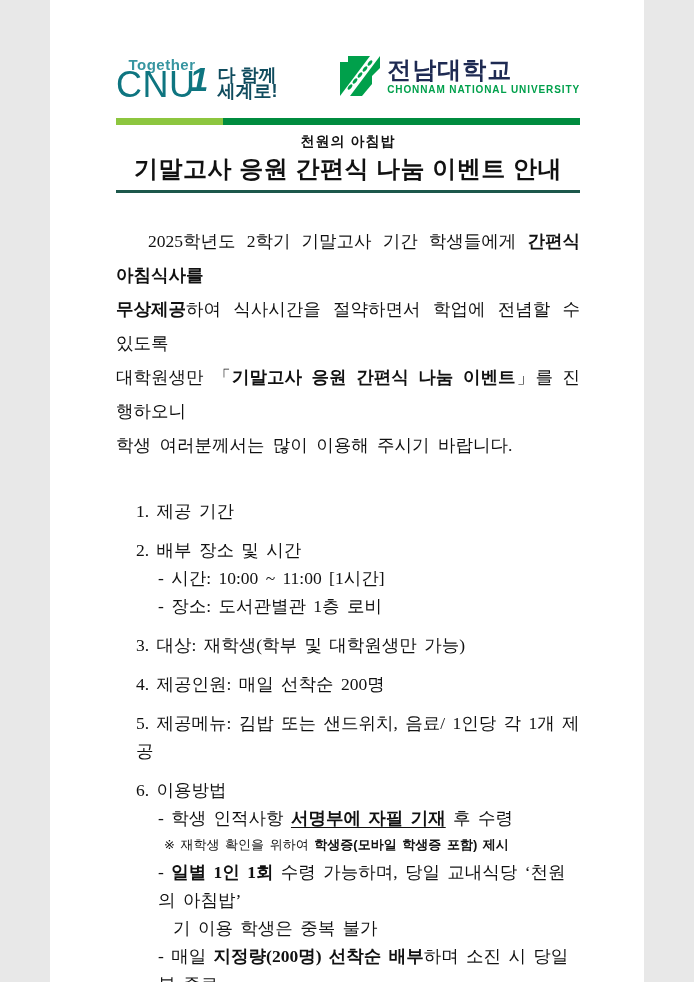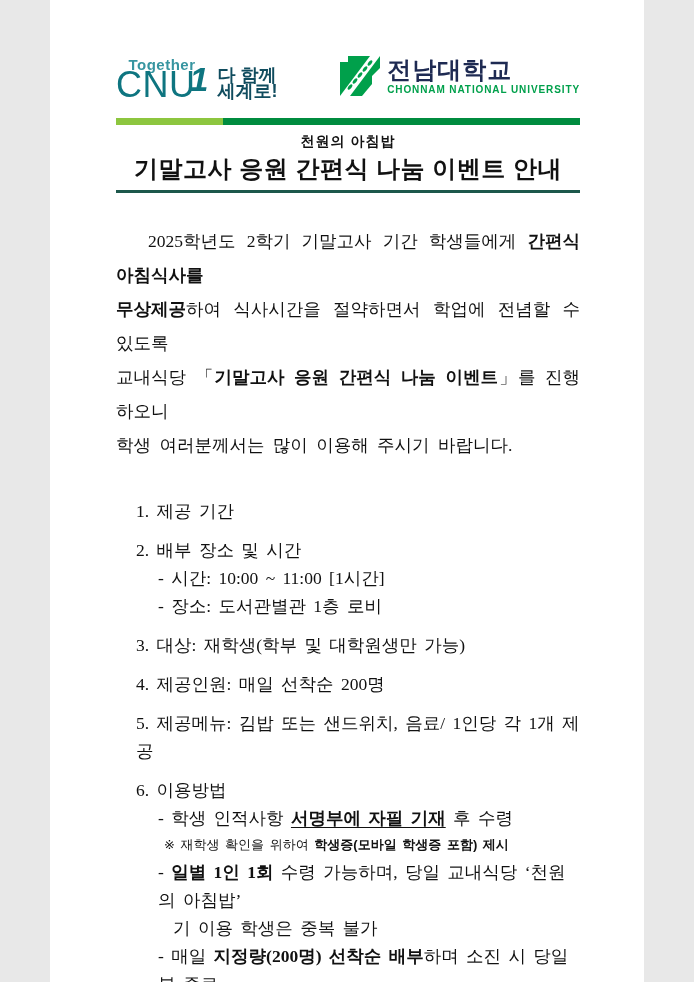--- a/index.html
+++ b/index.html
@@ -107,21 +107,21 @@
 
   <div class="green-bar"></div>
 
   <div class="subtitle">천원의 아침밥</div>
   <div class="main-title">기말고사 응원 간편식 나눔 이벤트 안내</div>
   <div class="title-underline"></div>
 
   <div class="intro">
     <div class="intro-line first"><span>2025학년도 2학기 기말고사 기간 학생들에게 </span><span class="b">간편식 아침식사를</span></div>
     <div class="intro-line"><span class="b">무상제공</span><span>하여 식사시간을 절약하면서 학업에 전념할 수 있도록</span></div>
-    <div class="intro-line"><span>교내식당 「</span><span class="b">기말고사 응원 간편식 나눔 이벤트</span><span>」를 진행하오니</span></div>
+    <div class="intro-line"><span>대학원생만 「</span><span class="b">기말고사 응원 간편식 나눔 이벤트</span><span>」를 진행하오니</span></div>
     <div class="intro-line last"><span>학생 여러분께서는 많이 이용해 주시기 바랍니다.</span></div>
   </div>
 
   <div class="list">
     <div class="line lvl1"><span>1. 제공 기간</span></div>
     <div class="line lvl1 gap"><span>2. 배부 장소 및 시간</span></div>
     <div class="line lvl2"><span>- 시간: 10:00 ~ 11:00 [1시간]</span></div>
     <div class="line lvl2"><span>- 장소: 도서관별관 1층 로비</span></div>
     <div class="line lvl1 gap"><span>3. 대상: 재학생(학부 및 대학원생만 가능)</span></div>
     <div class="line lvl1 gap"><span>4. 제공인원: 매일 선착순 200명</span></div>

